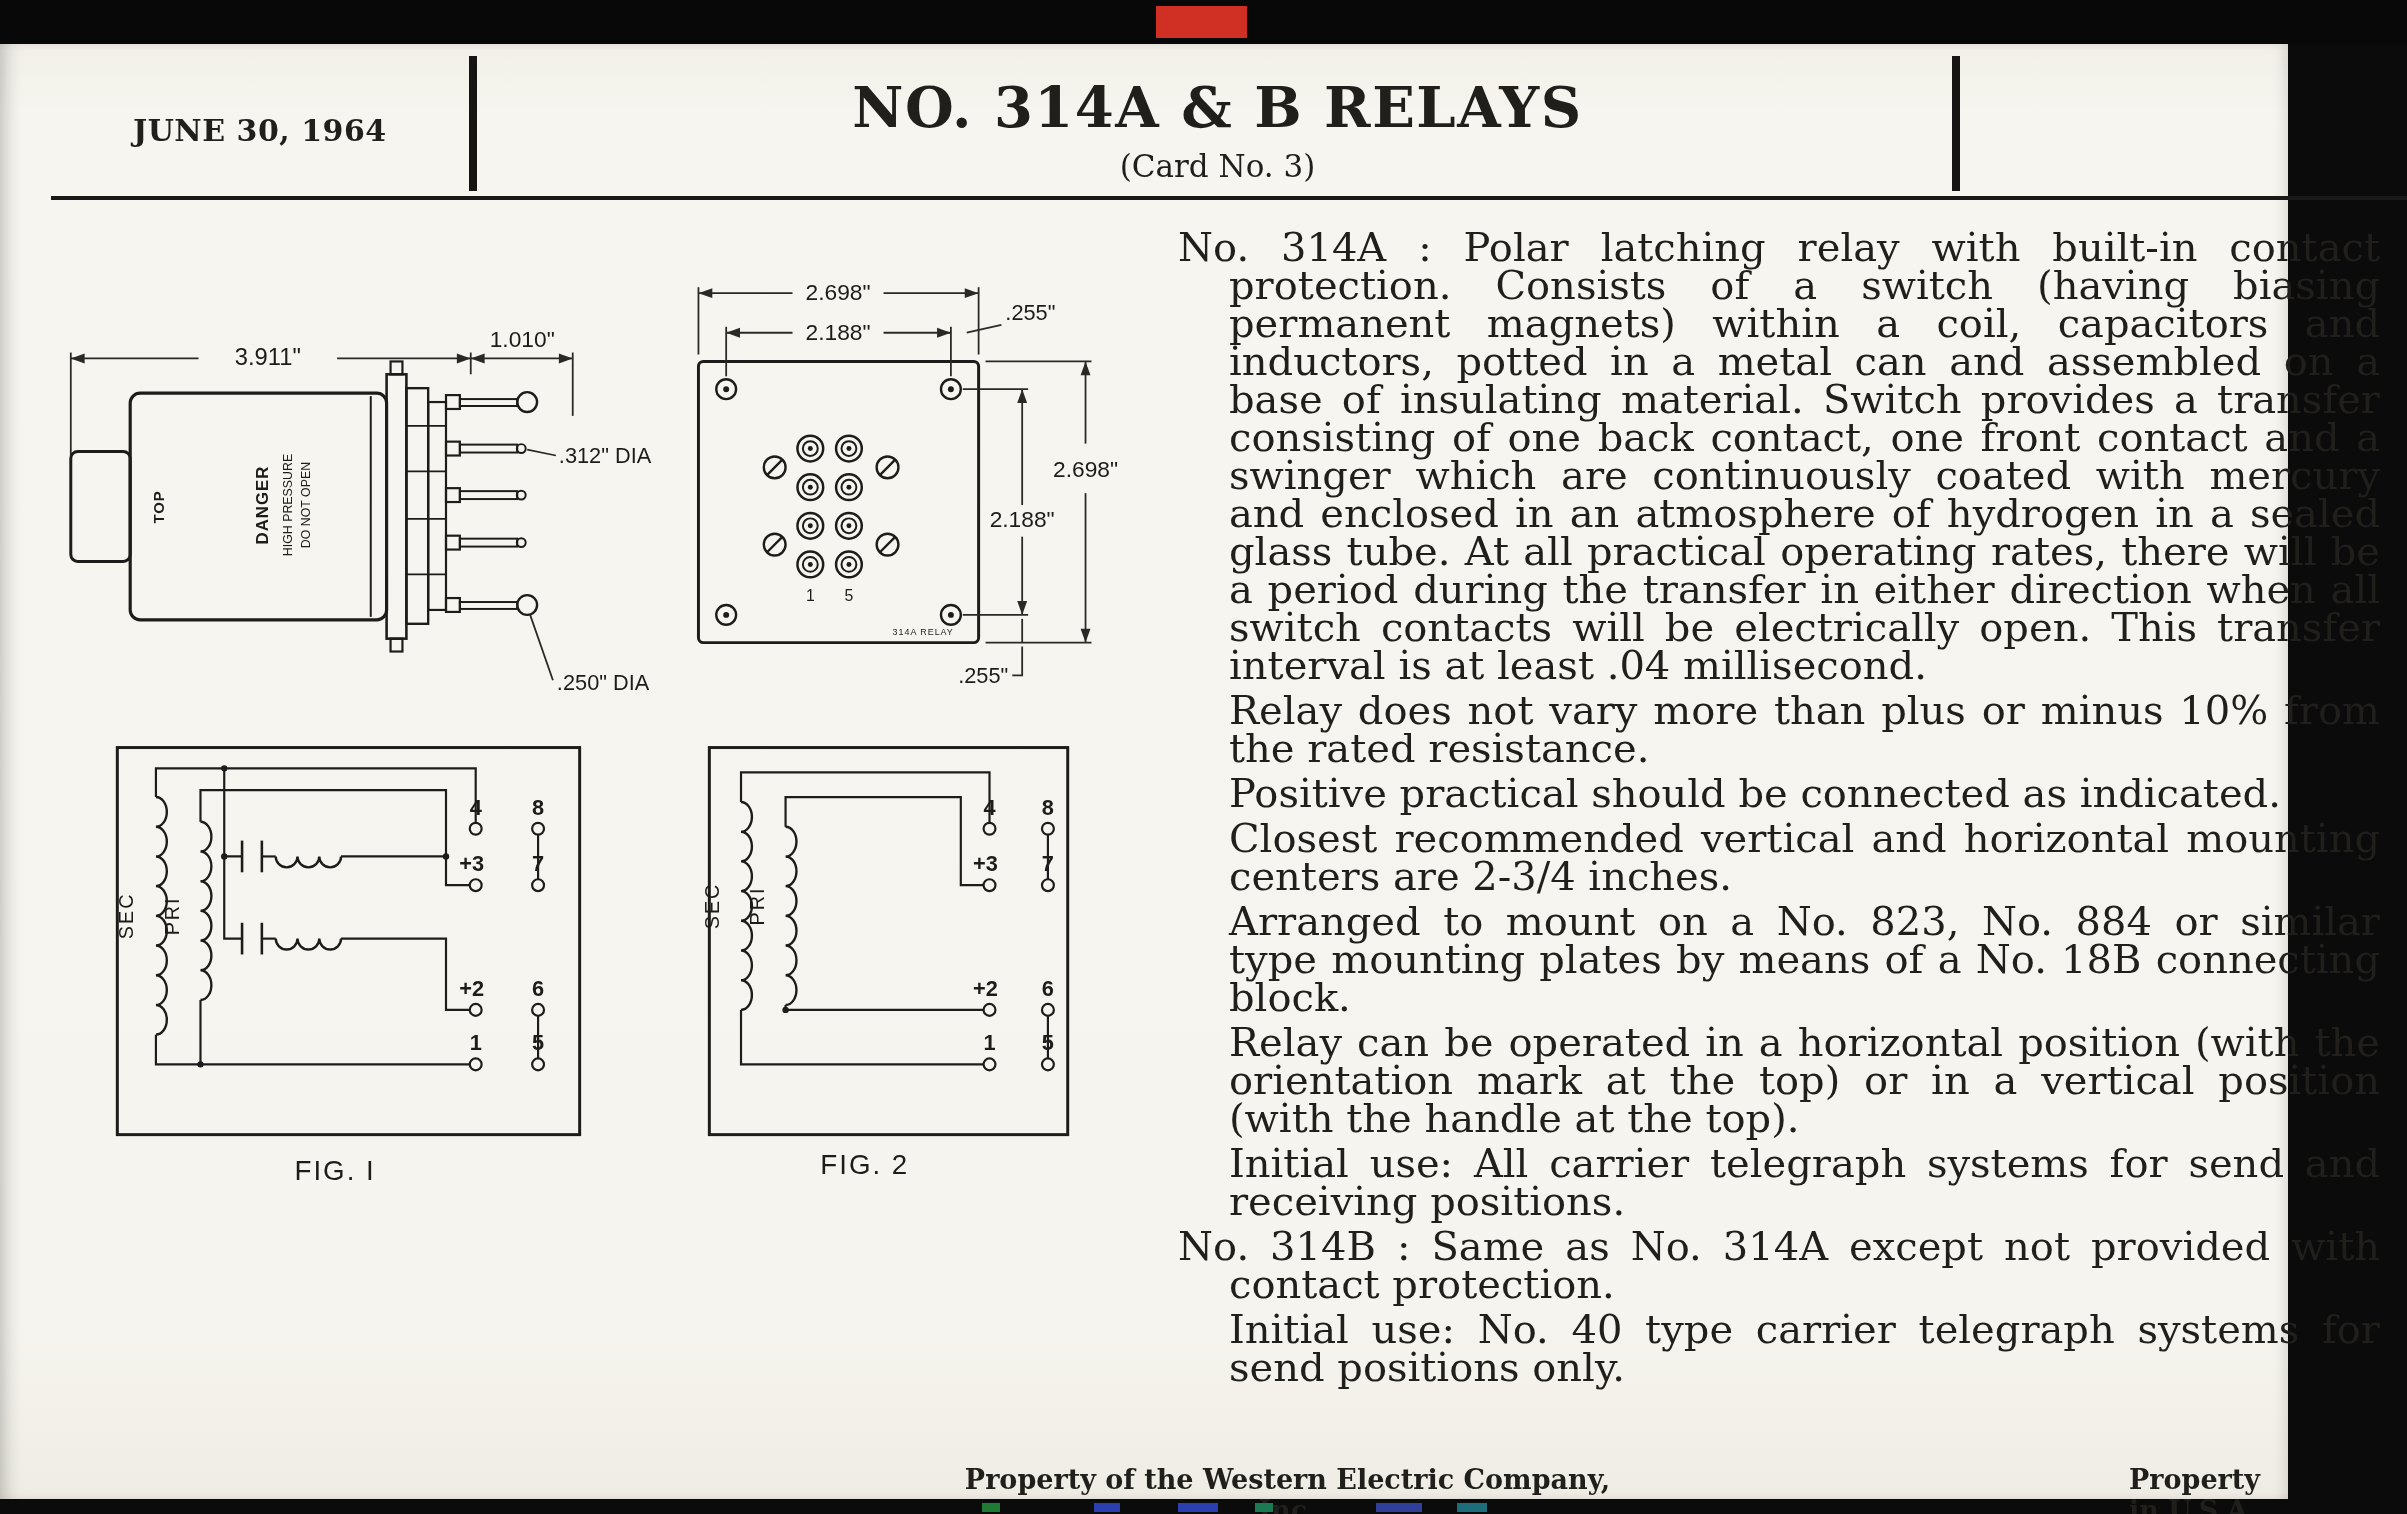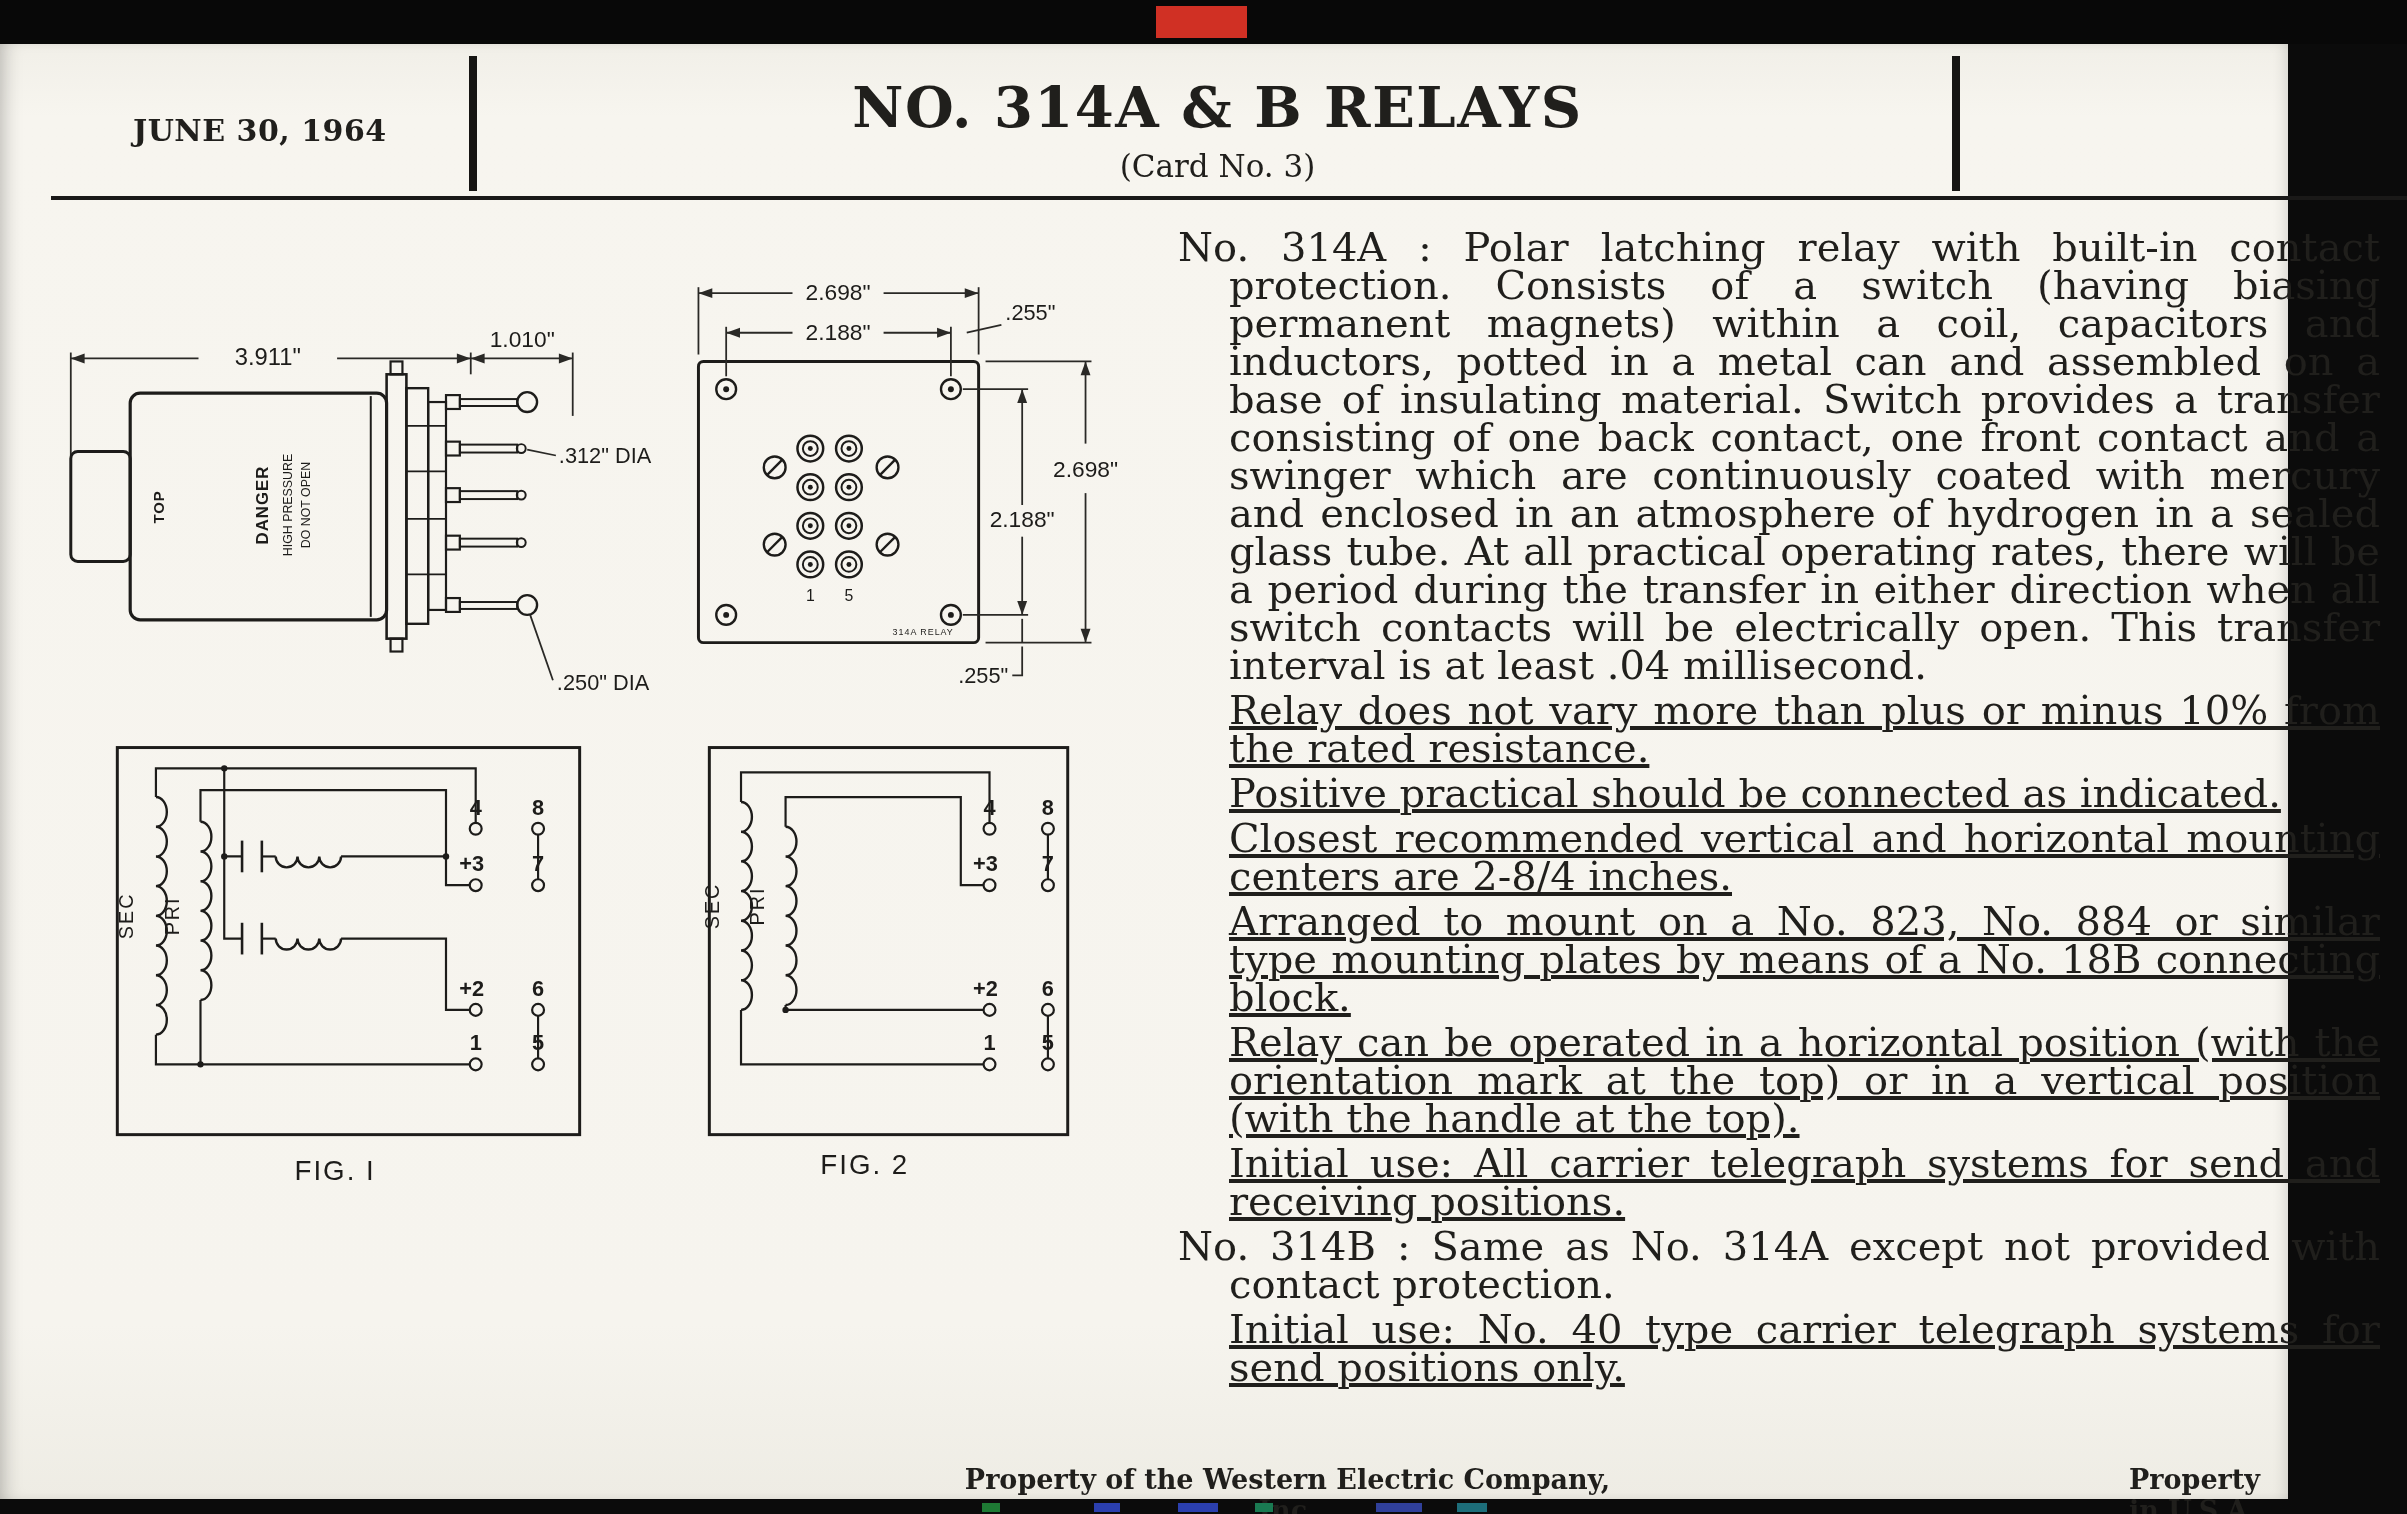--- a/index.html
+++ b/index.html
@@ -28,21 +28,21 @@
   .diagram-svg { position:absolute; left:30px; top:164px; width:1129px; height:1089px; }
   .diagram-svg text { fill:#1d1c1a; font-family:"Liberation Sans", sans-serif; }
   .ink { stroke:#1d1c1a; fill:none; }
   .dim { stroke:#2a2926; stroke-width:1.8; fill:none; }
   .arr { fill:#2a2926; stroke:none; }
   .dot { fill:#1d1c1a; stroke:none; }
 
   .text-col { position:absolute; left:1178px; top:184px; width:1202px; }
   .text-col p { font-size:40px; line-height:38px; text-align:justify; margin-bottom:7px; color:#201f1c; }
   .entry { padding-left:51px; text-indent:-51px; }
-  .sub { margin-left:51px;text-decoration:underline; }
+  .sub { margin-left:51px; }
 
   .footer-center { position:absolute; left:941px; top:1420px; width:693px; text-align:center; font-size:27px; font-weight:bold; }
   .footer-right { position:absolute; left:2129px; top:1420px; font-size:27px; font-weight:bold; }
 
   .artifact { position:absolute; top:1503px; height:9px; }
 </style>
 </head>
 <body>
 
 <div class="strip-top"></div>
@@ -313,21 +313,21 @@
         <text x="1028" y="851" font-size="22" font-weight="bold" text-anchor="middle">5</text>
       </g>
       <text x="843" y="976" font-size="28" text-anchor="middle" style="letter-spacing:2px">FIG. 2</text>
     </g>
   </svg>
 
   <div class="text-col">
     <p class="entry"><span>No. 314A :</span>  <span>Polar latching relay with built-in contact protection. Consists of a switch (having biasing permanent magnets) within a coil, capacitors and inductors, potted in a metal can and assembled on a base of insulating material.  Switch provides a transfer consisting of one back contact, one front contact and a swinger which are continuously coated with mercury and enclosed in an atmosphere of hydrogen in a sealed glass tube. At all practical operating rates, there will be a period during the transfer in either direction when all switch contacts will be electrically open. This transfer interval is at least .04 millisecond.</span></p>
     <p class="sub">Relay does not vary more than plus or minus 10% from the rated resistance.</p>
     <p class="sub">Positive practical should be connected as indicated.</p>
-    <p class="sub">Closest recommended vertical and horizontal mounting centers are 2-8/4 inches.</p>
+    <p class="sub">Closest recommended vertical and horizontal mounting centers are 2-3/4 inches.</p>
     <p class="sub">Arranged to mount on a No. 823, No. 884 or similar type mounting plates by means of a No. 18B connecting block.</p>
     <p class="sub">Relay can be operated in a horizontal position (with the orientation mark at the top) or in a vertical position (with the handle at the top).</p>
     <p class="sub">Initial use:  All carrier telegraph systems for send and receiving positions.</p>
     <p class="entry"><span>No. 314B :</span>  <span>Same as No. 314A except not provided with contact protection.</span></p>
     <p class="sub">Initial use:  No. 40 type carrier telegraph systems for send positions only.</p>
   </div>
 
   <div class="footer-center">Property of the Western Electric Company, Inc.</div>
   <div class="footer-right">Property in U.S.A.</div>
 </div>

